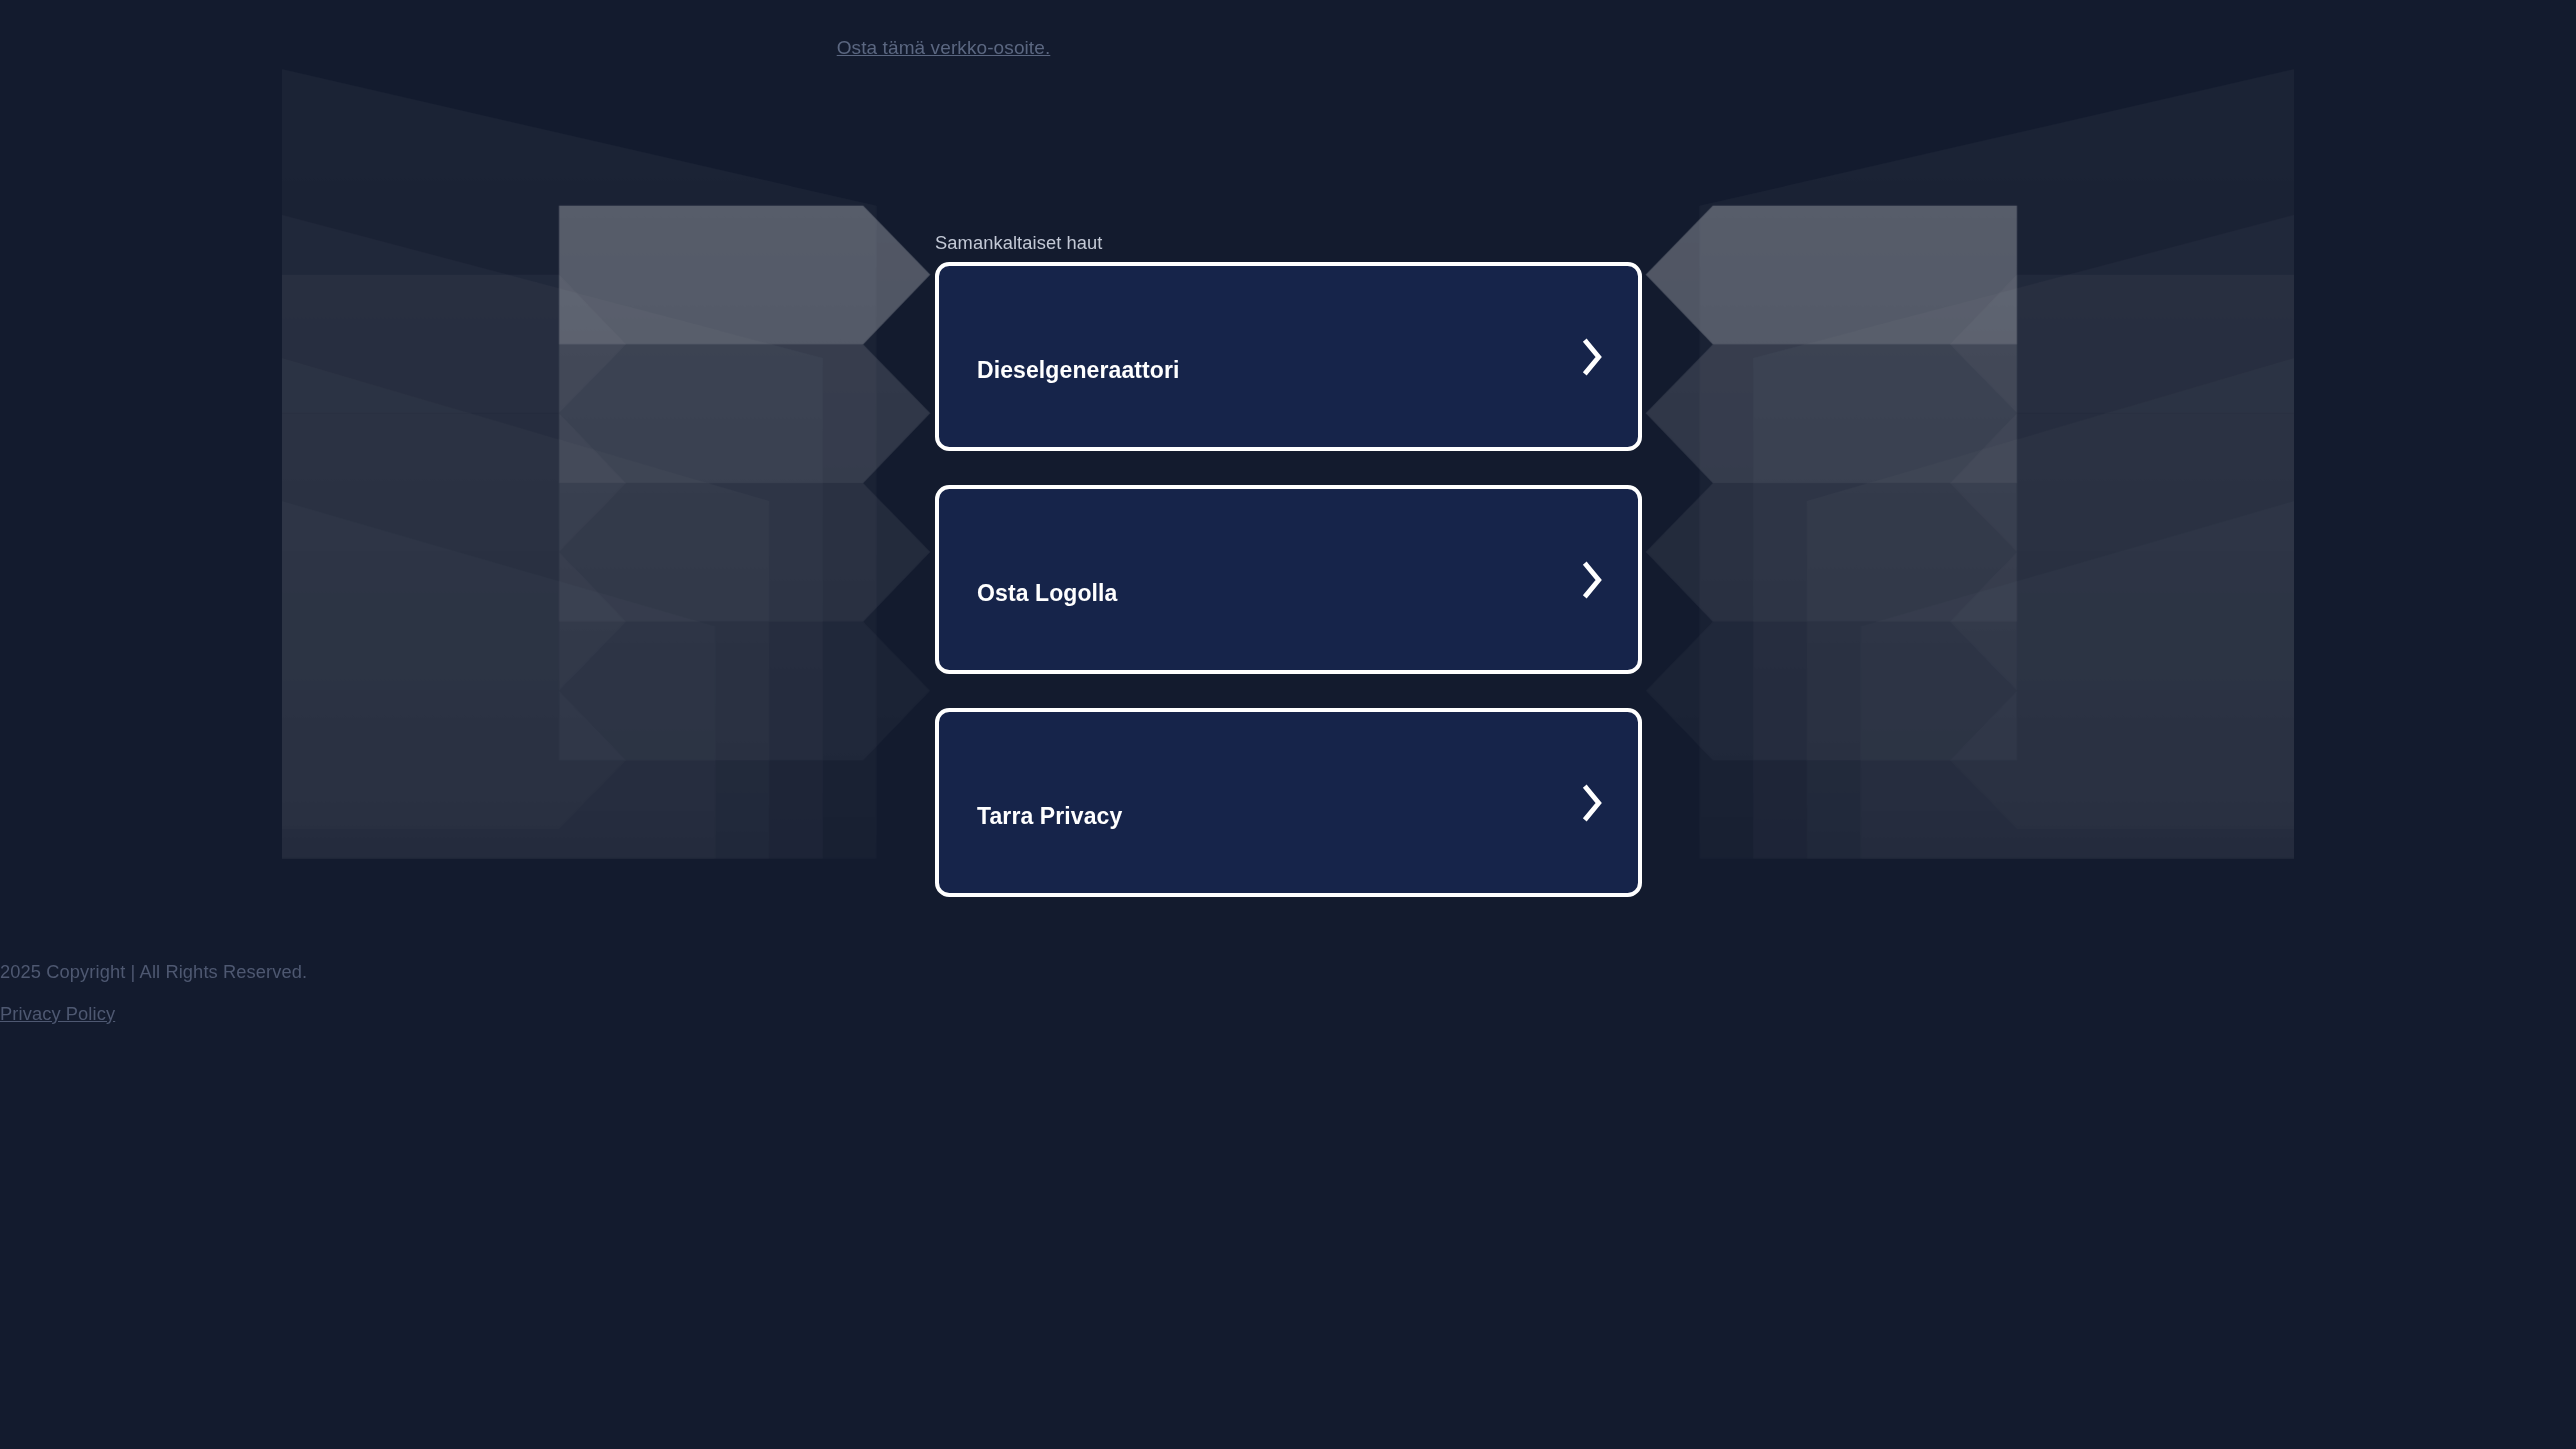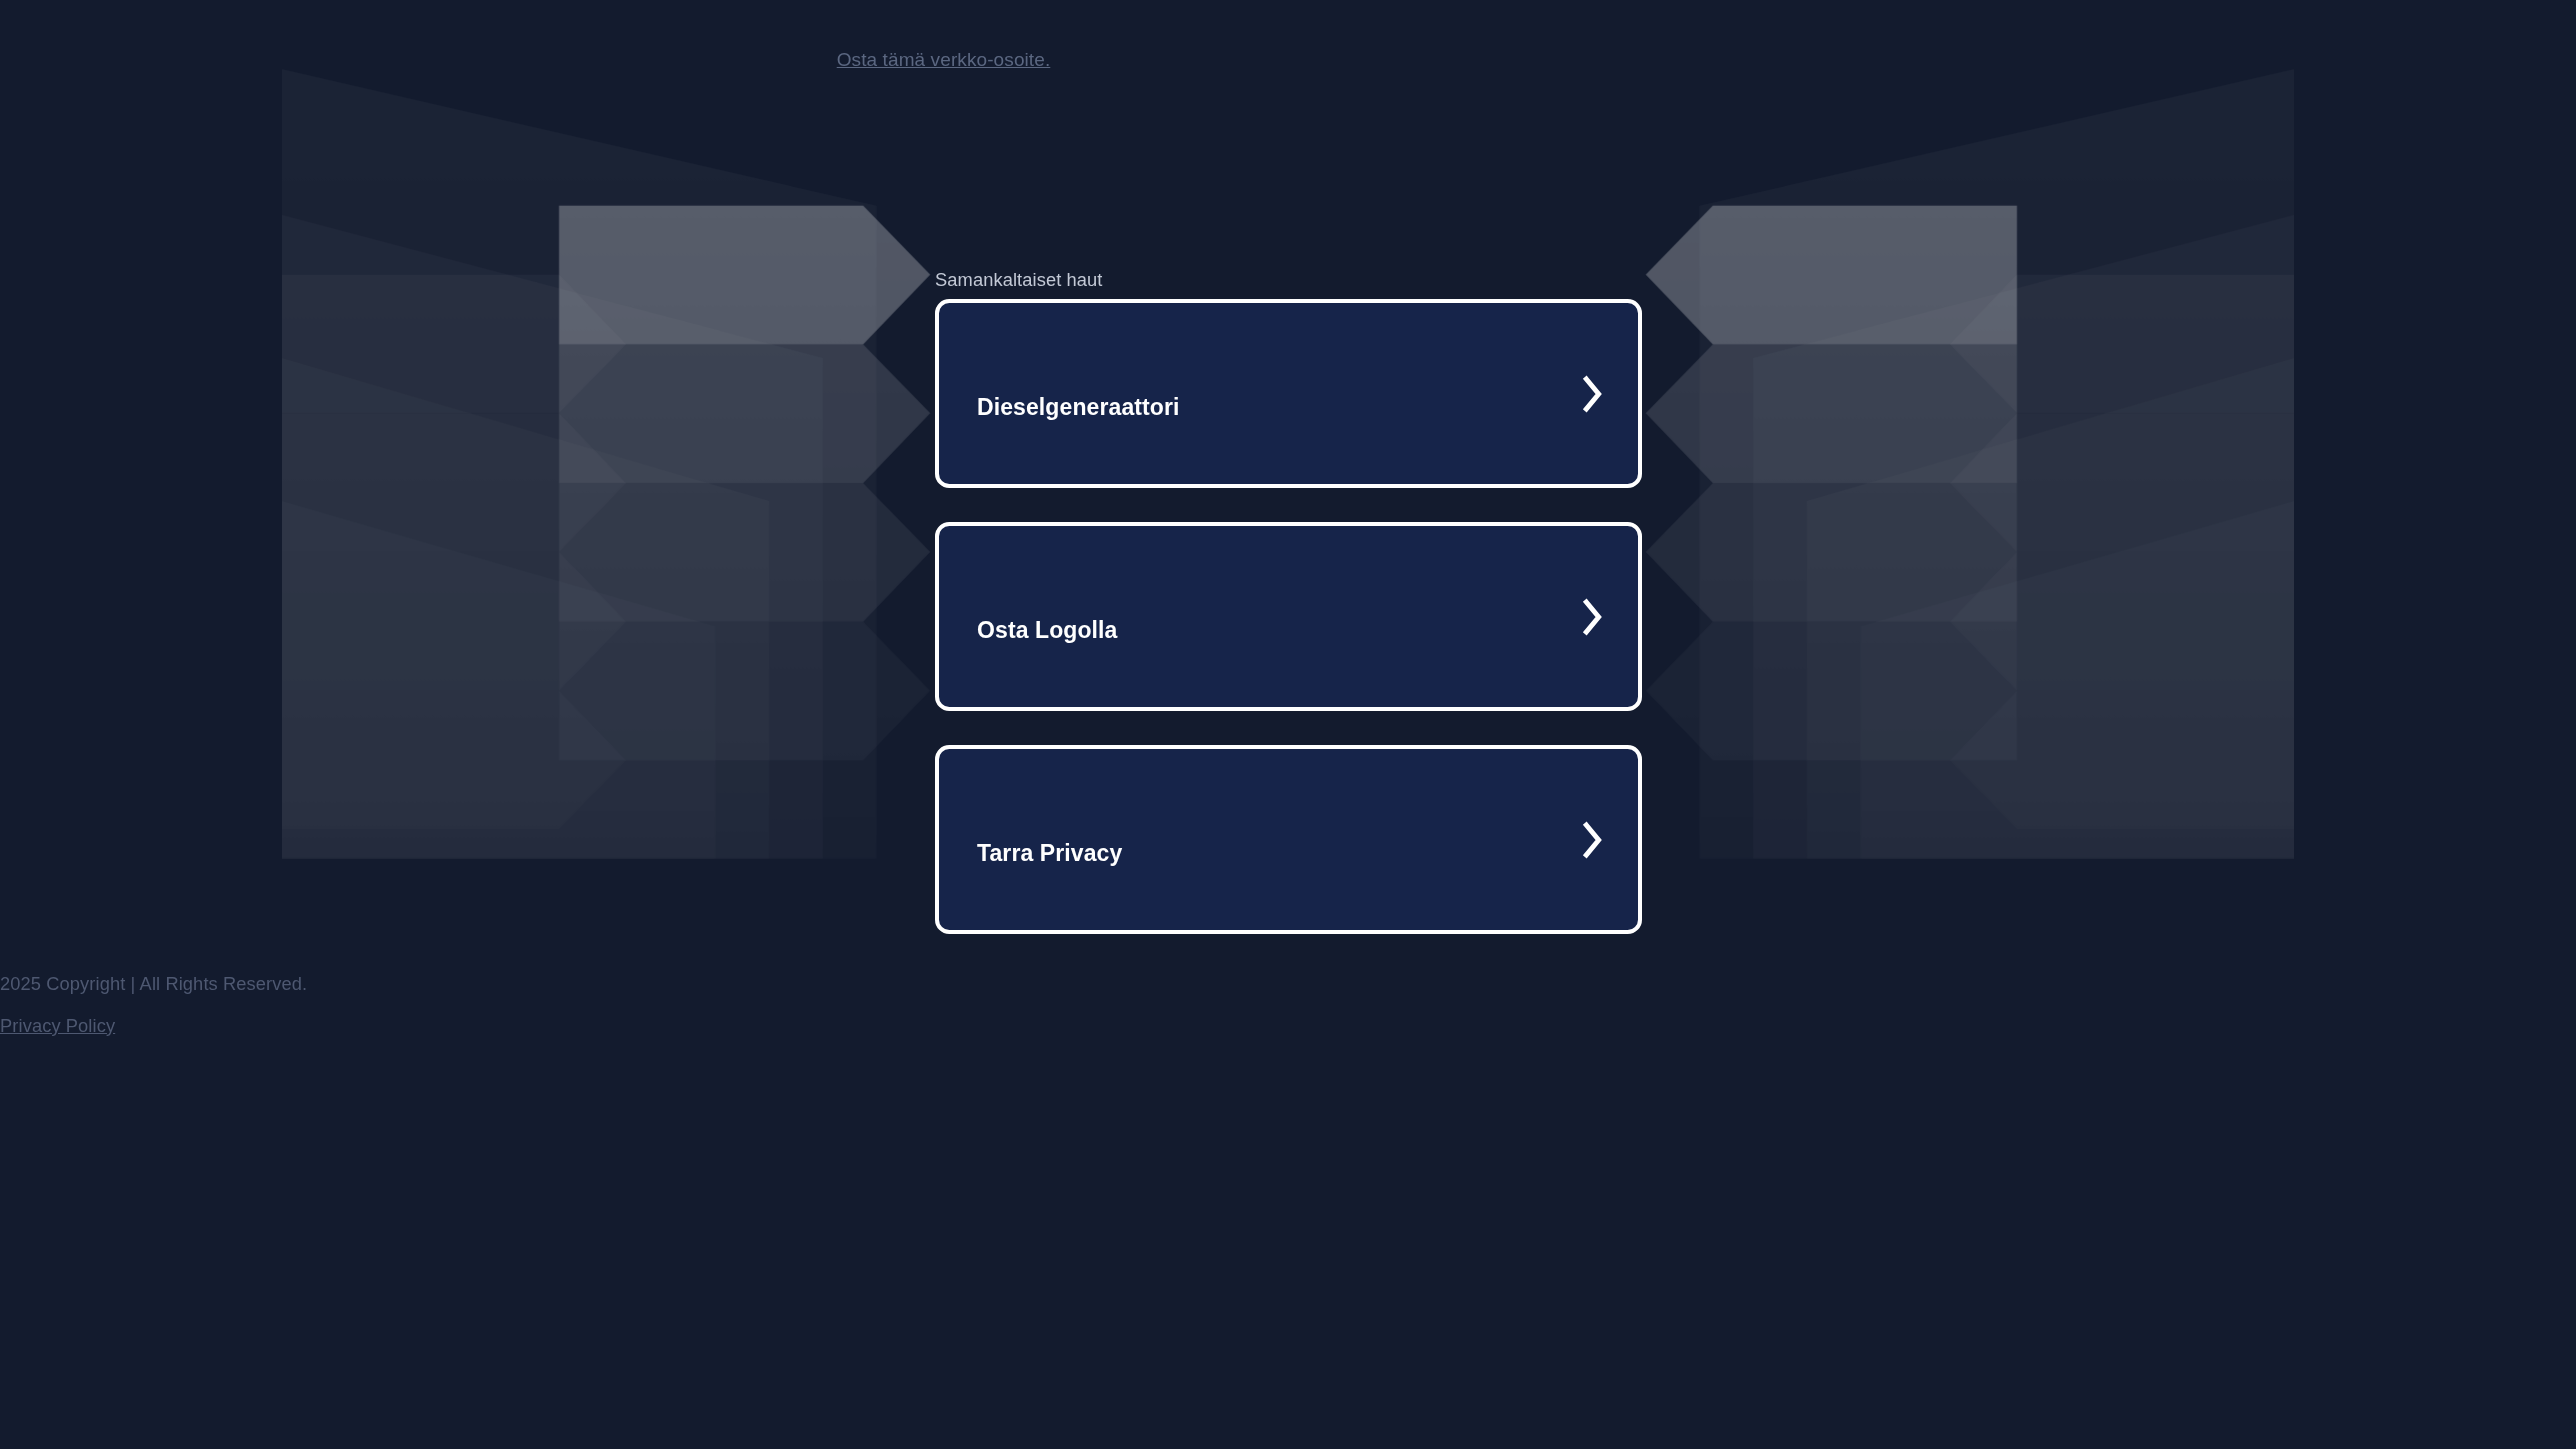--- a/index.html
+++ b/index.html
@@ -17,21 +17,21 @@
     position:absolute;
     left:0; top:0;
     width:2576px; height:1449px;
     pointer-events:none;
     z-index:0;
   }
 
   
   #page {
     position:absolute;
-    left:0; top:16px;
+    left:0; top:4px;
     width:2576px; height:1389px;
     z-index:2;
   }
 
   .buy-domain-link {
     position:absolute;
     top:33px;
     left:0;
     width:2576px;
     text-align:center;
@@ -47,21 +47,20 @@
     left:935px;
     top:228px;
     width:707px;
   }
 
   .related-label {
     font-size:18.3px;
     color:#C3C9D6;
     margin-bottom:8px;
     letter-spacing:0.1px;
-    margin-top:25px;
   }
 
   .card {
     position:relative;
     display:flex;
     align-items:center;
     justify-content:space-between;
     width:707px;
     height:189px;
     background:#16244A;

